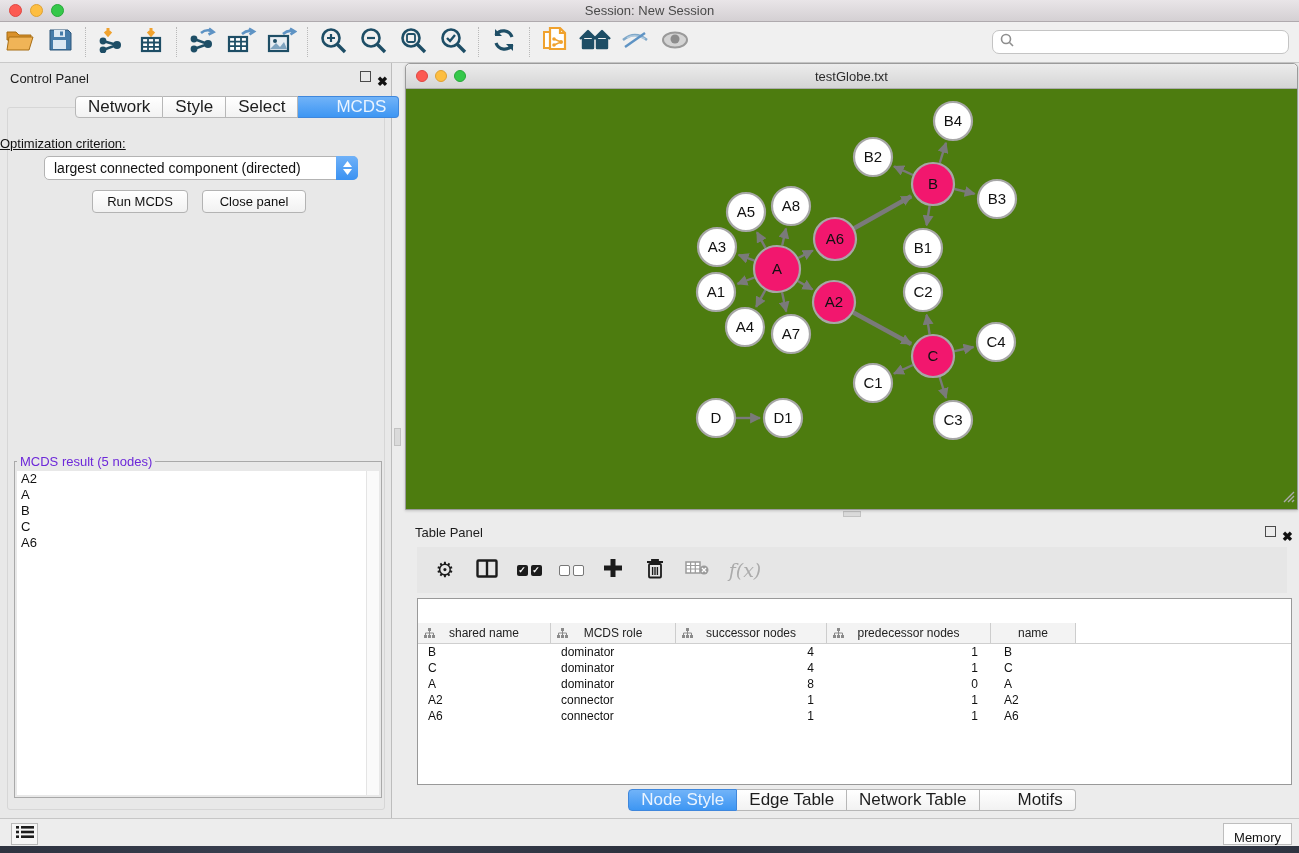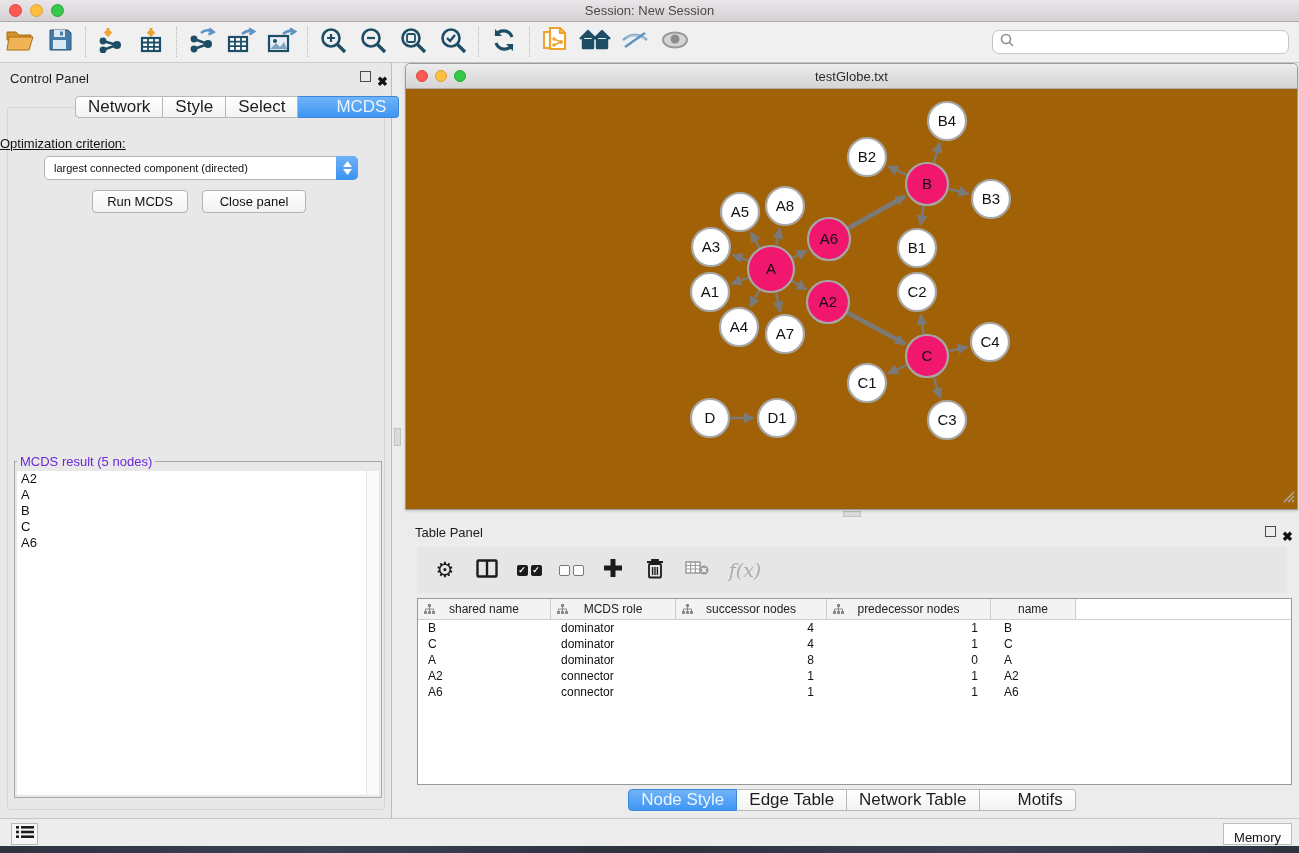--- a/index.html
+++ b/index.html
@@ -41,21 +41,21 @@
   .tab:first-child { border-left:1px solid #B7B7B7; border-radius:4px 0 0 4px; }
   .tab:last-child { border-radius:0 4px 4px 0;padding-left:38px; }
   .tab.active { background:linear-gradient(#71B3F8,#3D96F3); border-color:#3F87DC; color:#EAF4FF; }
 
   .ctl-tabs { left:75px; top:33px; }
   .content-frame { left:7px; top:44px; width:378px; height:703px; border:1px solid #D6D6D6; border-radius:3px; }
 
   .opt-label { left:0; top:73px; width:349px; text-align:left; font-size:13px; color:#111;text-decoration:underline; }
   .dropdown { left:44px; top:93px; width:314px; height:24px; background:#fff; border:1px solid #B3B3B3; border-radius:5px;
     display:flex; align-items:center; cursor:pointer; }
-  .dropdown-text { flex:1; font-size:11px; color:#111; padding-left:9px; white-space:nowrap; }
+  .dropdown-text { flex:1; font-size:14px; color:#111; padding-left:9px; white-space:nowrap; }
   .dropdown-step { width:22px; height:24px; margin-right:-1px; border-radius:0 5px 5px 0;
     background:linear-gradient(#6FB1F8,#3B92F2); display:flex; flex-direction:column; align-items:center; justify-content:center; gap:2px; }
   .mac-btn { height:23px; background:linear-gradient(#FFFFFF,#F1F1F1); border:1px solid #B3B3B3; border-radius:4px;
     font-size:13px; color:#111; display:flex; align-items:center; justify-content:center; cursor:pointer; font-family:"Liberation Sans",sans-serif; }
   .run-btn { left:92px; top:127px; width:96px; }
   .closep-btn { left:202px; top:127px; width:104px; }
 
   fieldset.resultbox { left:14px; top:391px; width:368px; height:344px; position:absolute;
     border:1px solid #A9A9A9; background:#E8E8E8; }
   fieldset.resultbox legend { font-size:13px; color:#6d28d9; padding:0 3px; margin-left:2px; }
@@ -64,40 +64,40 @@
   .result-scroll { position:absolute; right:0; top:0; bottom:0; width:13px; background:#FAFAFA; border-left:1px solid #E4E4E4; }
 
   
   .net-frame { left:405px; top:63px; width:893px; height:447px; background:#fff;
     border:1px solid #9B9B9B; border-radius:5px 5px 0 0; box-shadow:0 1px 3px rgba(0,0,0,0.18); }
   .net-titlebar { position:absolute; left:0; top:0; width:100%; height:25px;
     background:linear-gradient(#ECECEC,#D5D5D5); border-bottom:1px solid #ACACAC; border-radius:5px 5px 0 0;
     display:flex; align-items:center; justify-content:center; }
   .net-title { font-size:13px; color:#2b2b2b; }
   .net-lights { position:absolute; left:10px; top:6px; display:flex; gap:7px; }
-  .net-canvas { position:absolute; left:0; top:25px; width:891px; height:420px; background:#a16207; overflow:hidden; }
+  .net-canvas { position:absolute; left:0; top:25px; width:891px; height:420px; background:#4d7c0f; overflow:hidden;padding-left:6px; }
   .resize-grip { position:absolute; right:2px; bottom:2px; }
 
   .grip-v { left:394px; top:428px; width:7px; height:18px; background:#DADADA; border:1px solid #C2C2C2; }
   .grip-h { left:843px; top:511px; width:18px; height:6px; background:#DADADA; border:1px solid #C2C2C2; }
 
   
   .table-panel { left:405px; top:518px; width:894px; height:300px; background:#ECECEC; }
   .tp-toolbar { position:absolute; left:12px; top:29px; width:870px; height:46px; background:#E6E6E6;
     display:flex; align-items:center; gap:10px; padding-left:12px; }
   .tp-btn { width:32px; height:32px; display:flex; align-items:center; justify-content:center; cursor:pointer; }
   .gear-glyph { font-size:21px; color:#1c1c1c; }
   .checkpair { display:flex; gap:3px; }
   .cbox { width:11px; height:11px; border-radius:2px; background:#1c1c1c; color:#fff; font-size:9px; font-weight:bold;
     display:flex; align-items:center; justify-content:center; line-height:1; }
   .cbox.empty { background:#fff; border:1.5px solid #777; }
   .fx-label { font-family:"DejaVu Serif", serif; font-style:italic; font-size:19px; color:#ABABAB; }
 
   .data-table { position:absolute; left:12px; top:80px; width:875px; height:187px; background:#fff; border:1px solid #999; overflow:hidden; }
-  .thead { display:grid; grid-template-columns:133px 125px 151px 164px 85px 1fr; height:21px; background:#F3F3F3; border-bottom:1px solid #CFCFCF; }
+  .thead { display:grid; grid-template-columns:133px 125px 151px 164px 85px 1fr; height:21px; background:#F3F3F3; border-bottom:1px solid #CFCFCF;margin-top:24px; }
   .th { position:relative; display:flex; align-items:center; justify-content:center; font-size:12px; color:#222;
     border-right:1px solid #CDCDCD; cursor:pointer; }
   .th:last-child { border-right:none; background:#fff; }
   .th .hicon { position:absolute; left:6px; top:5px; }
   .trow { display:grid; grid-template-columns:133px 125px 151px 164px 85px 1fr; height:16px; cursor:default; }
   .td { font-size:12px; color:#111; line-height:16px; white-space:nowrap; overflow:hidden; }
   .td.l { padding-left:10px; text-align:left; }
   .td.r { padding-right:13px; text-align:right; }
   .td.n { padding-left:13px; text-align:left; }
 

